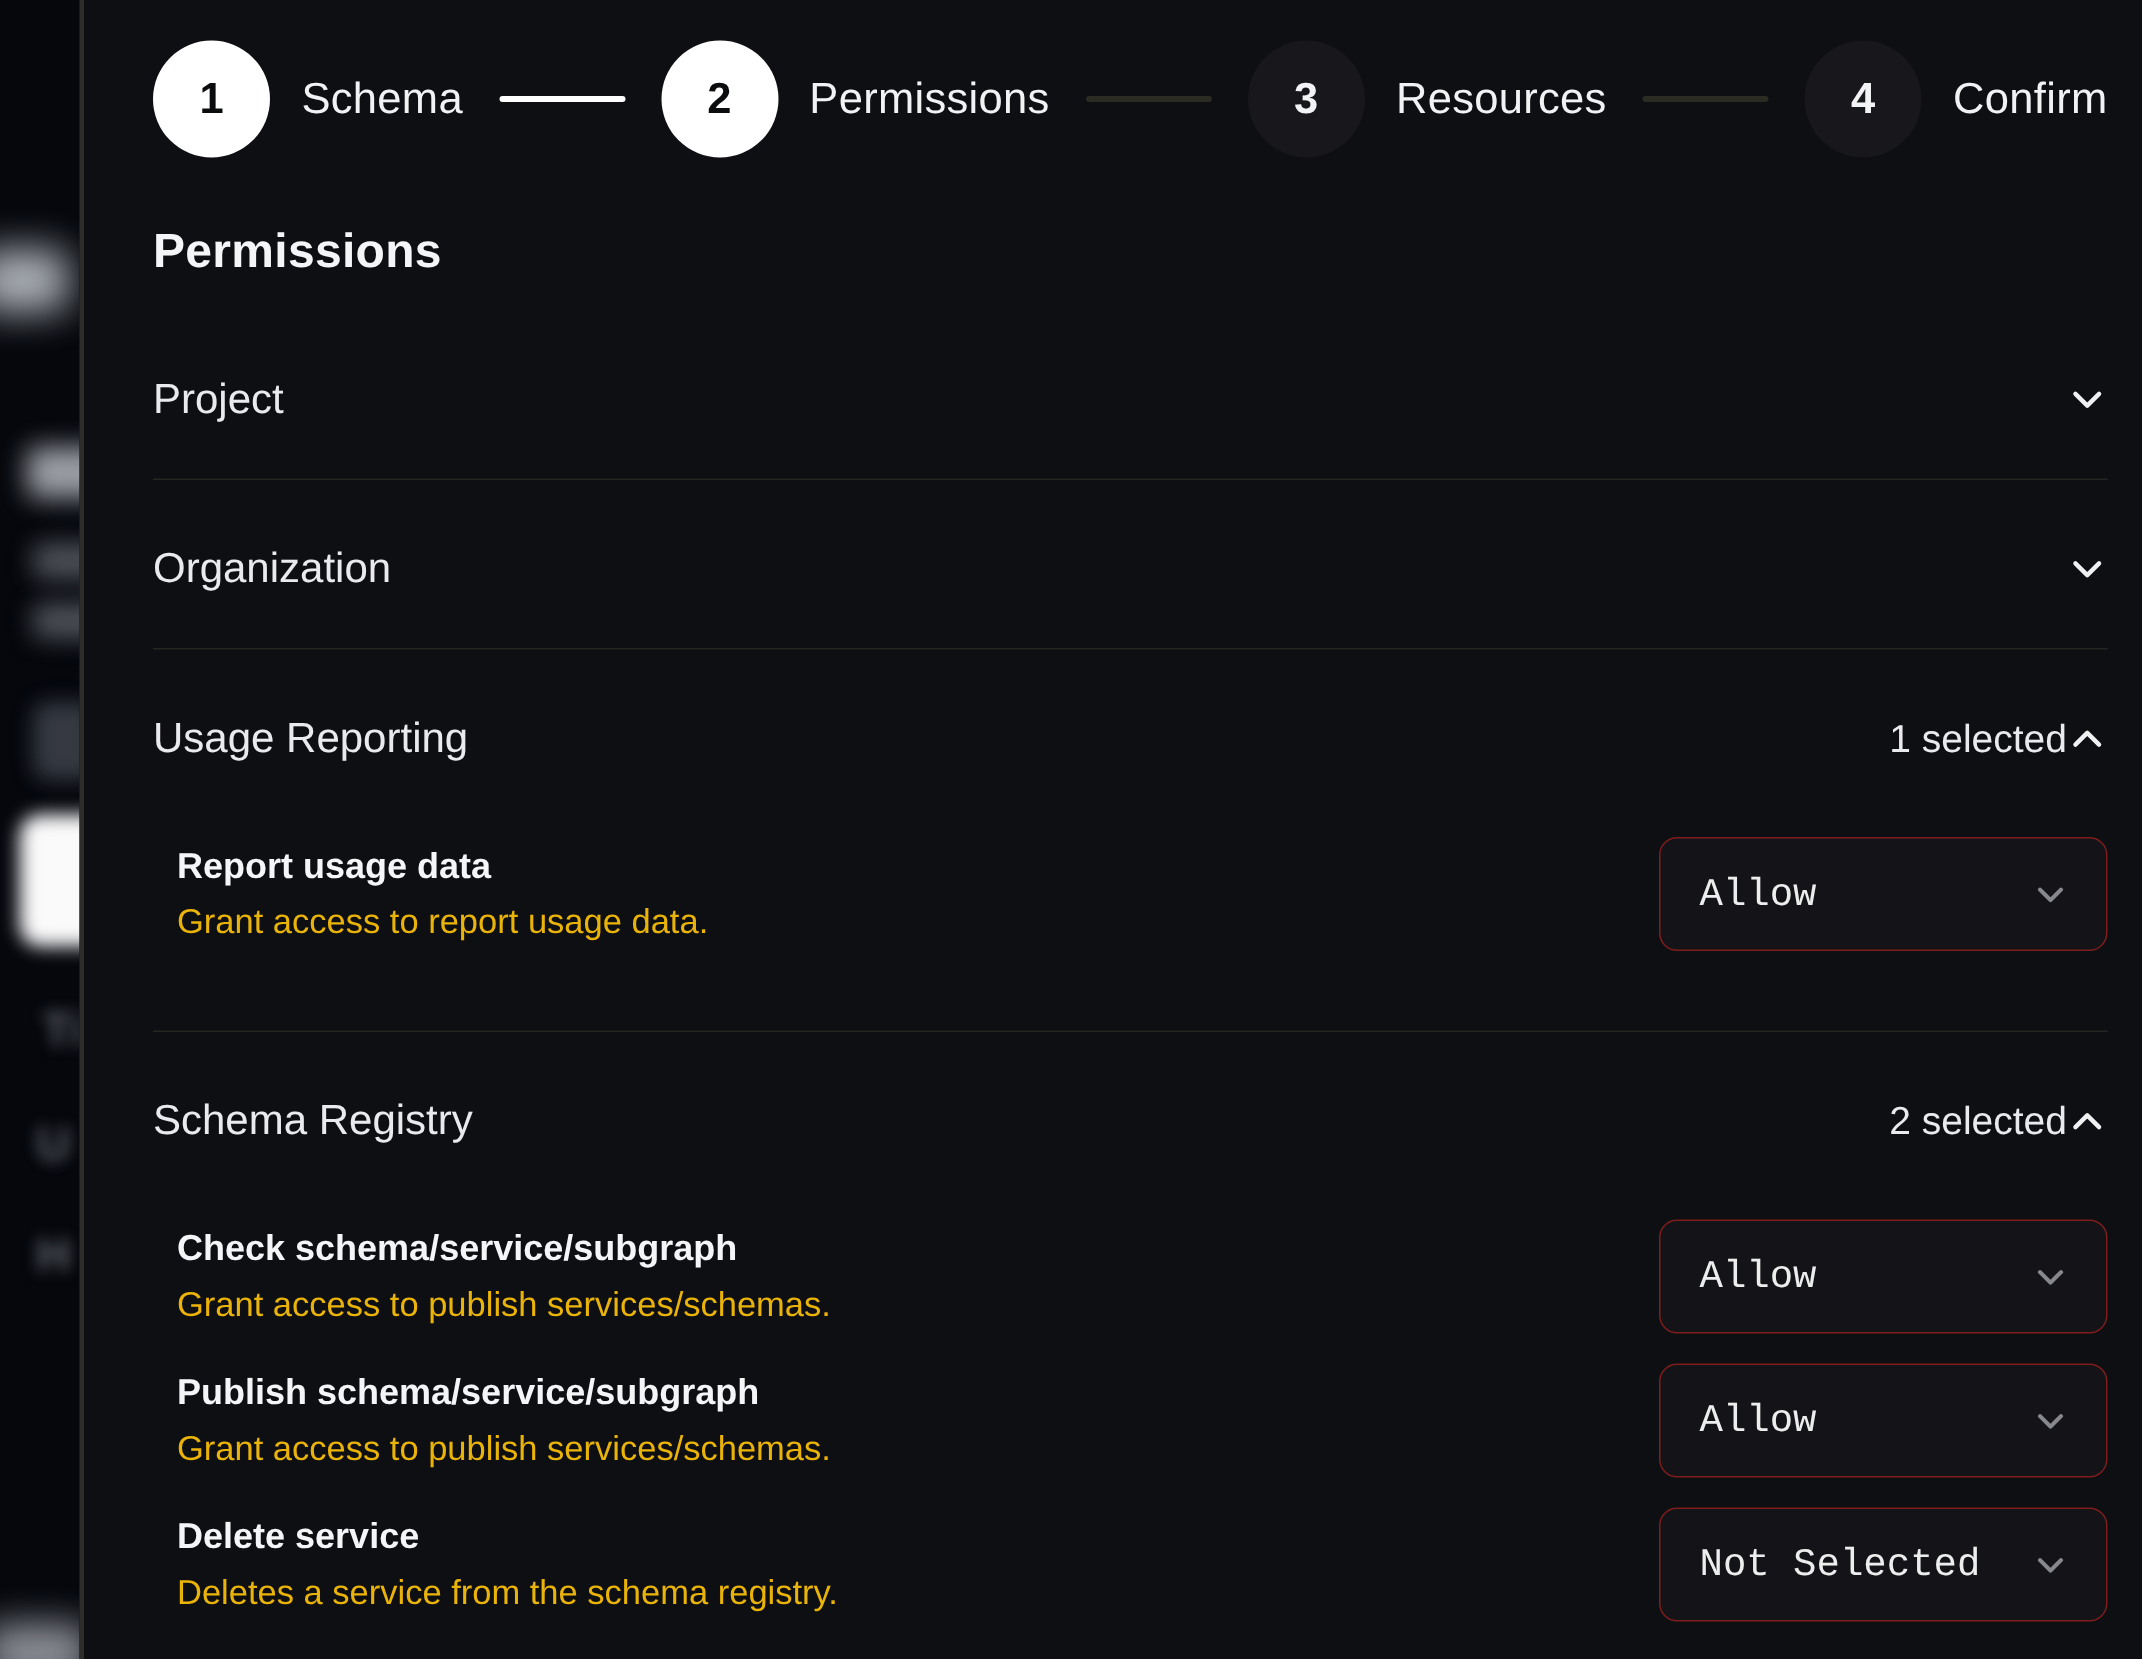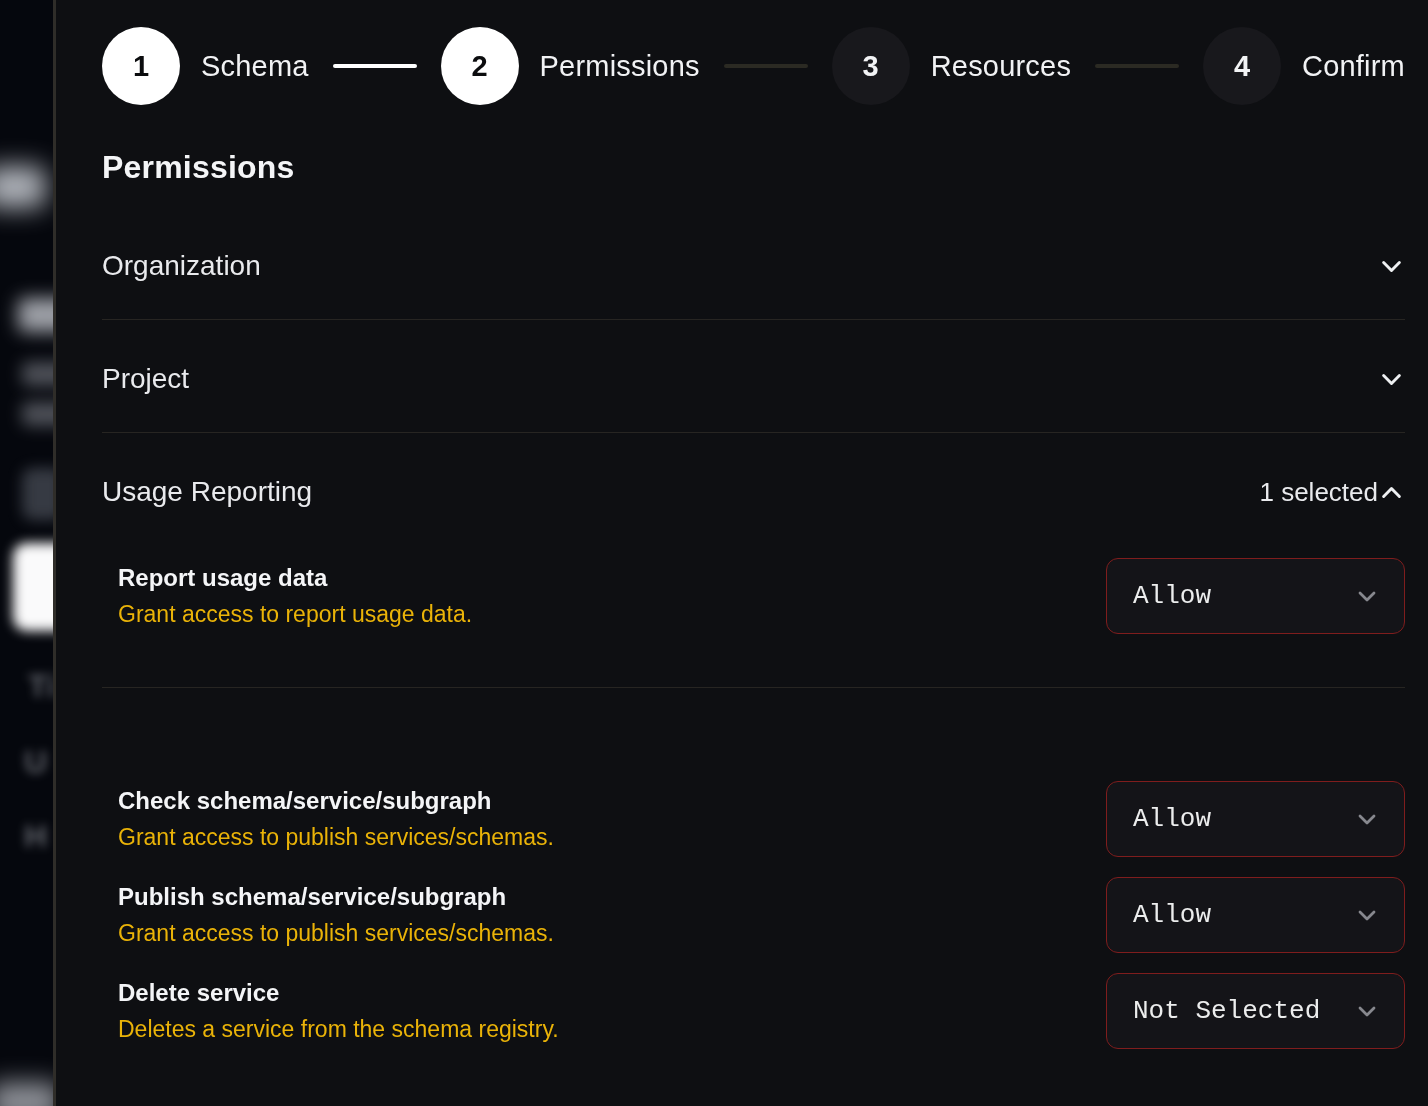--- a/index.html
+++ b/index.html
@@ -107,34 +107,34 @@
         <div class="step-label">Confirm</div>
       </div>
     </div>
 
     <h2 class="page-title">Permissions</h2>
 
     <div class="sections">
 
       <div class="section collapsed">
         <div class="section-header">
+          <div class="section-title">Project</div>
+          <div class="section-right">
+            <span class="chev">
+              <svg viewBox="0 0 24 24" fill="none">
+                  <path d="M5 8.5l7 7 7-7" stroke="currentColor" stroke-width="2.6" stroke-linecap="round" stroke-linejoin="round"></path>
+                </svg>
+            </span>
+          </div>
+        </div>
+      </div>
+
+      <div class="section collapsed">
+        <div class="section-header">
           <div class="section-title">Organization</div>
-          <div class="section-right">
-            <span class="chev">
-              <svg viewBox="0 0 24 24" fill="none">
-                  <path d="M5 8.5l7 7 7-7" stroke="currentColor" stroke-width="2.6" stroke-linecap="round" stroke-linejoin="round"></path>
-                </svg>
-            </span>
-          </div>
-        </div>
-      </div>
-
-      <div class="section collapsed">
-        <div class="section-header">
-          <div class="section-title">Project</div>
           <div class="section-right">
             <span class="chev">
               <svg viewBox="0 0 24 24" fill="none">
                   <path d="M5 8.5l7 7 7-7" stroke="currentColor" stroke-width="2.6" stroke-linecap="round" stroke-linejoin="round"></path>
                 </svg>
             </span>
           </div>
         </div>
       </div>
 
@@ -162,20 +162,31 @@
                 <svg viewBox="0 0 24 24" fill="none">
                     <path d="M6 9.5l6 6 6-6" stroke="currentColor" stroke-width="2.4" stroke-linecap="round" stroke-linejoin="round"></path>
                   </svg>
               </span>
             </div>
           </div>
         </div>
       </div>
 
       <div class="section expanded last">
+        <div class="section-header">
+          <div class="section-title">Schema Registry</div>
+          <div class="section-right">
+            <span class="selected-count">2 selected</span>
+            <span class="chev">
+              <svg viewBox="0 0 24 24" fill="none">
+                  <path d="M5 15.5l7-7 7 7" stroke="currentColor" stroke-width="2.6" stroke-linecap="round" stroke-linejoin="round"></path>
+                </svg>
+            </span>
+          </div>
+        </div>
         <div class="rows">
           <div class="perm-row">
             <div class="perm-info">
               <p class="perm-title">Check schema/service/subgraph</p>
               <p class="perm-desc">Grant access to publish services/schemas.</p>
             </div>
             <div class="select">
               <span class="select-value">Allow</span>
               <span class="chev">
                 <svg viewBox="0 0 24 24" fill="none">

